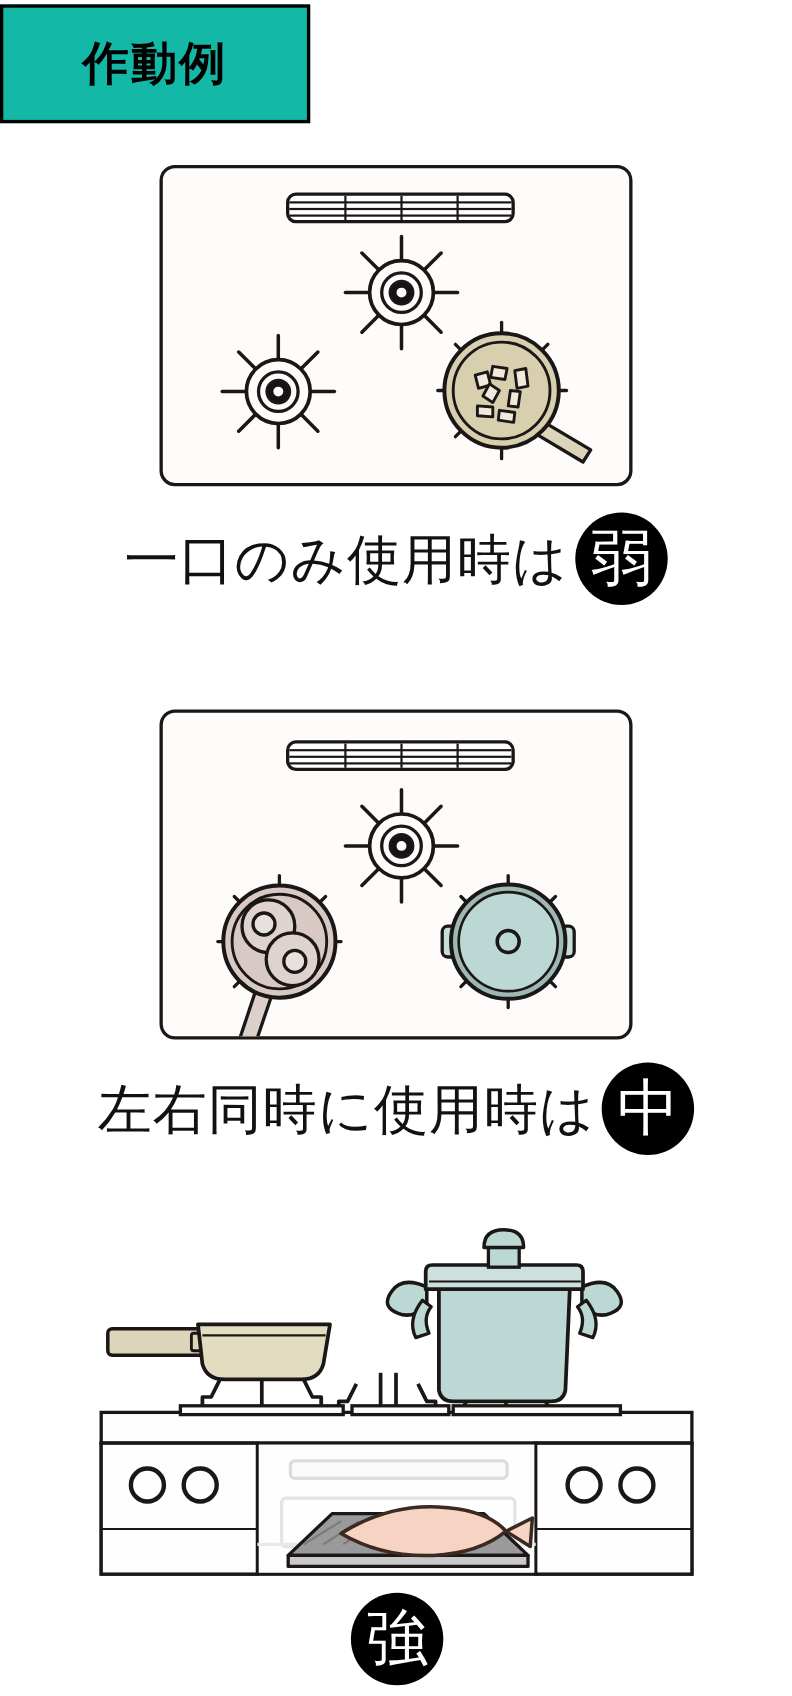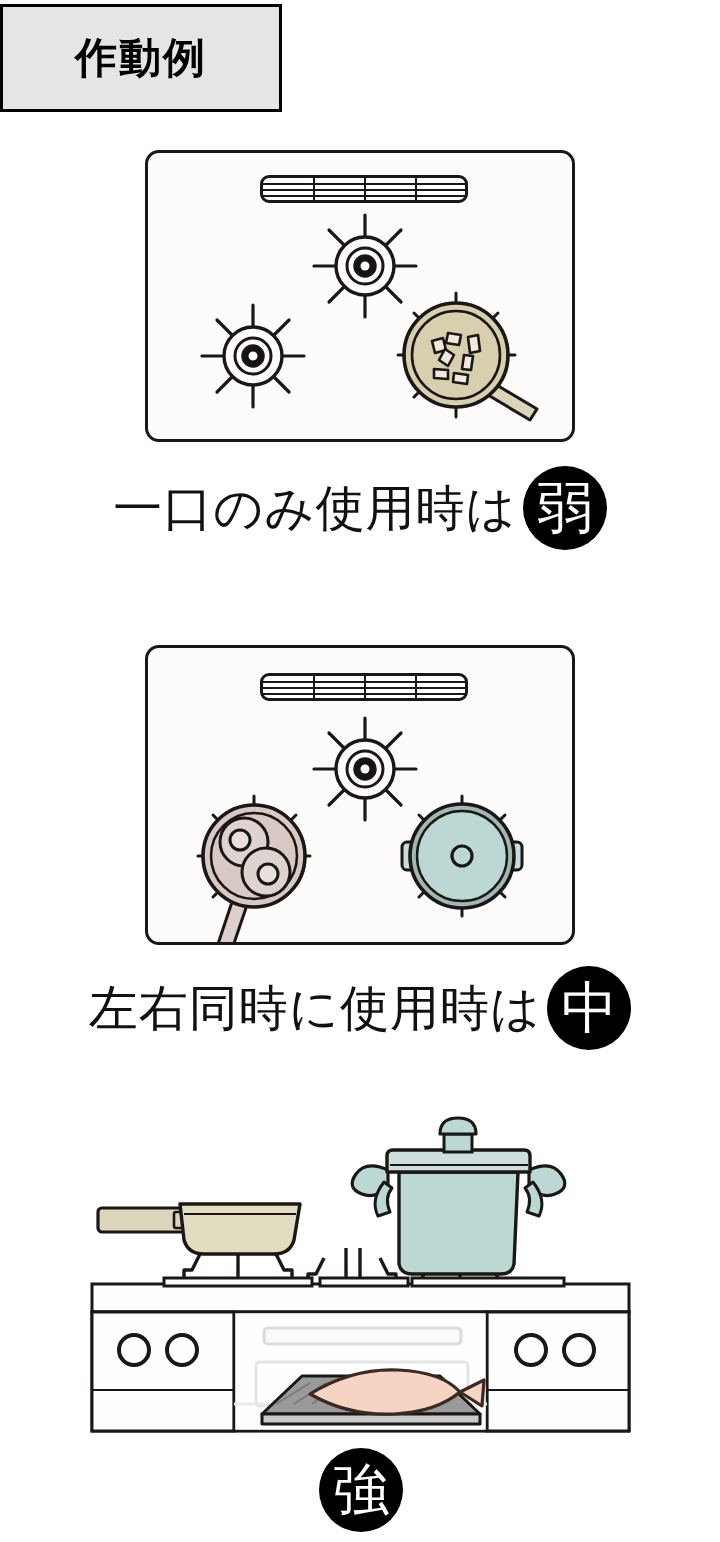--- a/index.html
+++ b/index.html
@@ -10,21 +10,21 @@
     font-family:"Liberation Serif","DejaVu Serif",serif;
     position:relative;overflow:hidden;
   }
   .page{position:relative;width:720px;height:1542px;}
 
   
   .header-box{
     position:absolute;left:0;top:4px;
     width:282px;height:108px;
     border:3px solid #000;
-    background:#e5e5e5;
+    background:#14b8a6;
     box-sizing:border-box;
     display:flex;align-items:center;justify-content:center;
   }
   .header-title{
     font-family:"DejaVu Sans","Liberation Sans",sans-serif;
     font-weight:700;
     font-size:42px;
     letter-spacing:2px;
     color:#000;
     line-height:1;

